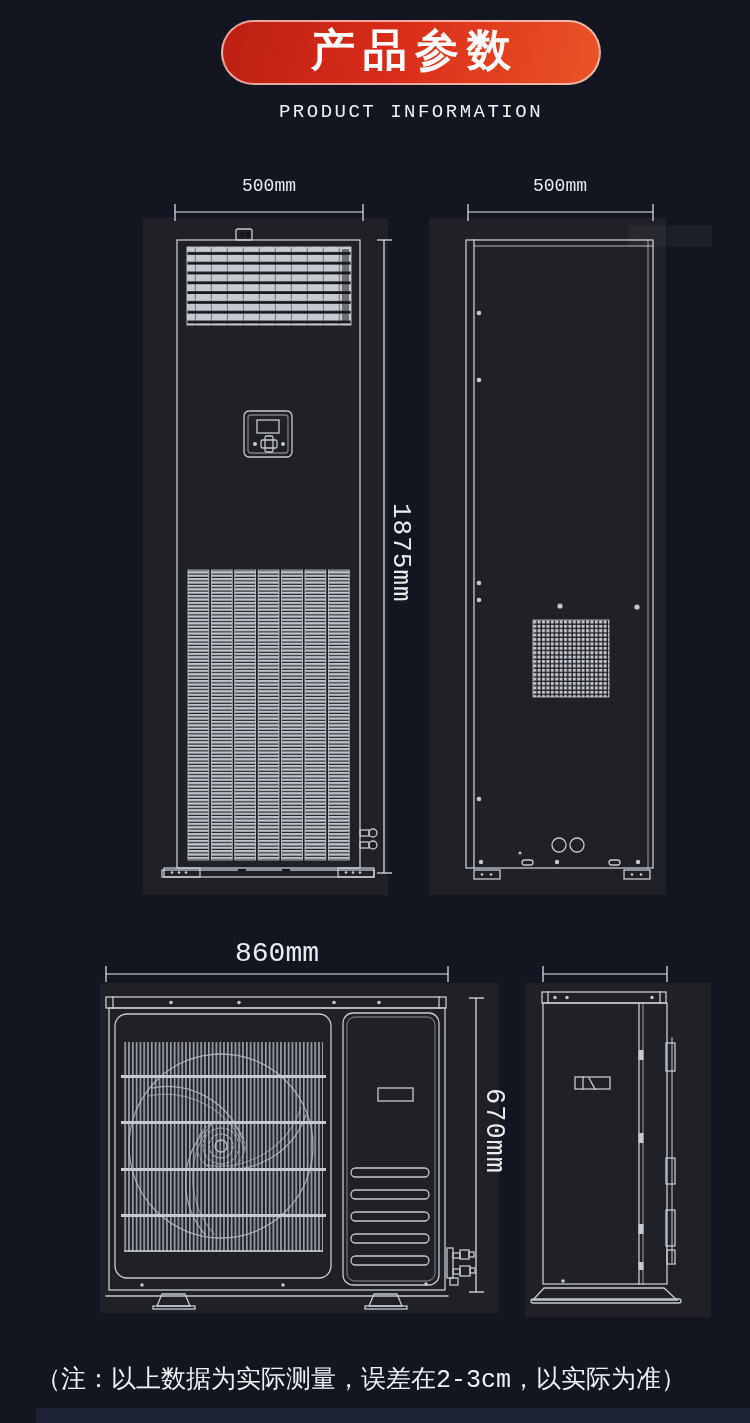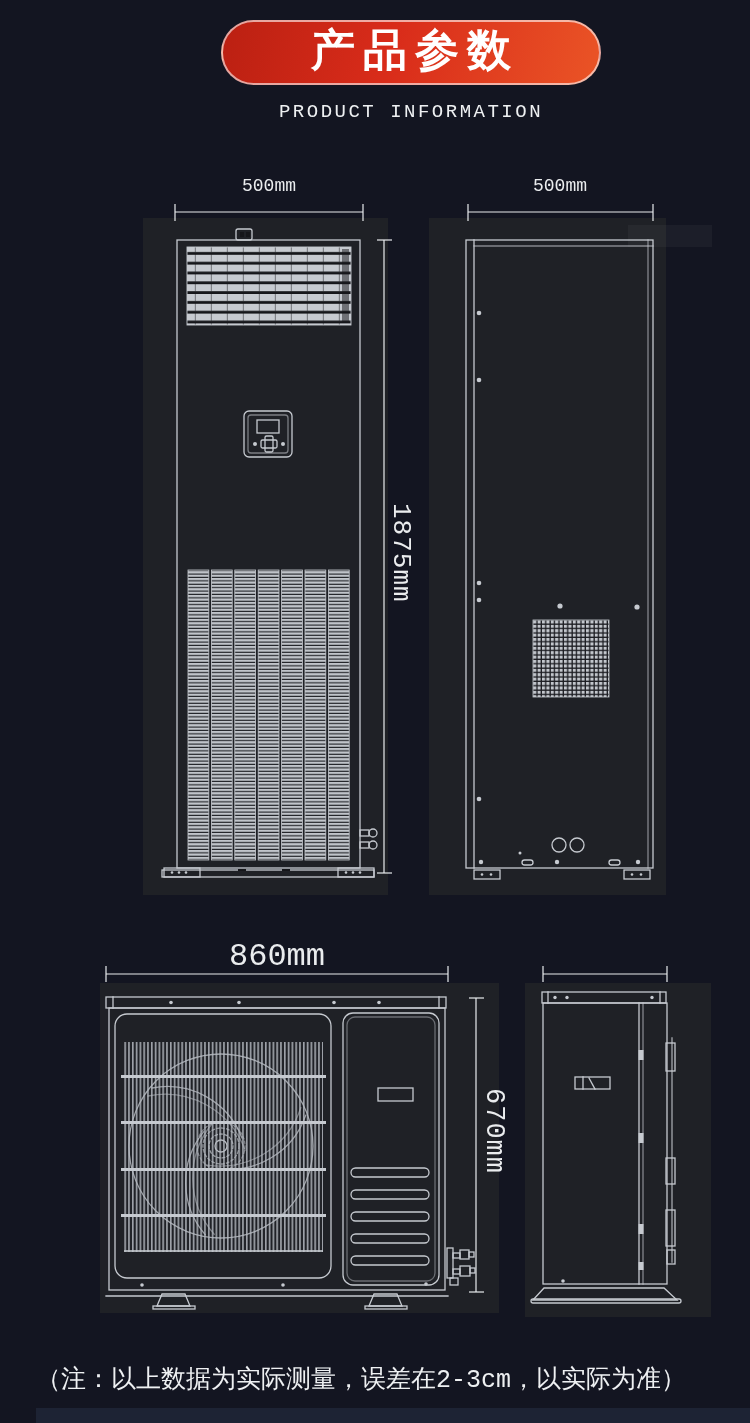--- a/index.html
+++ b/index.html
@@ -302,18 +302,18 @@
           <path d="M497,1300 L508,1288 L628,1288 L641,1300 Z"></path>
           <rect x="495" y="1299" width="150" height="4" rx="2"></rect>
         </g>
       </g>
     </g>
   </svg>
 
   <div class="hdim" style="left:133px;top:176px;width:200px;">500mm</div>
   <div class="hdim" style="left:424px;top:176px;width:200px;">500mm</div>
   <div class="vdim" style="left:350px;top:503px;">1875mm</div>
-  <div class="hdim" style="left:141px;top:938px;width:200px;font-size:32px;text-align:center;">860mm</div>
+  <div class="hdim" style="left:141px;top:938px;width:200px;font-size:28px;text-align:center;">860mm</div>
   <div class="vdim" style="left:443px;top:1088px;font-size:27px;">670mm</div>
 
   <div class="note">（注：以上数据为实际测量，误差在2-3cm，以实际为准）</div>
 
 </div>
 
 </body></html>

